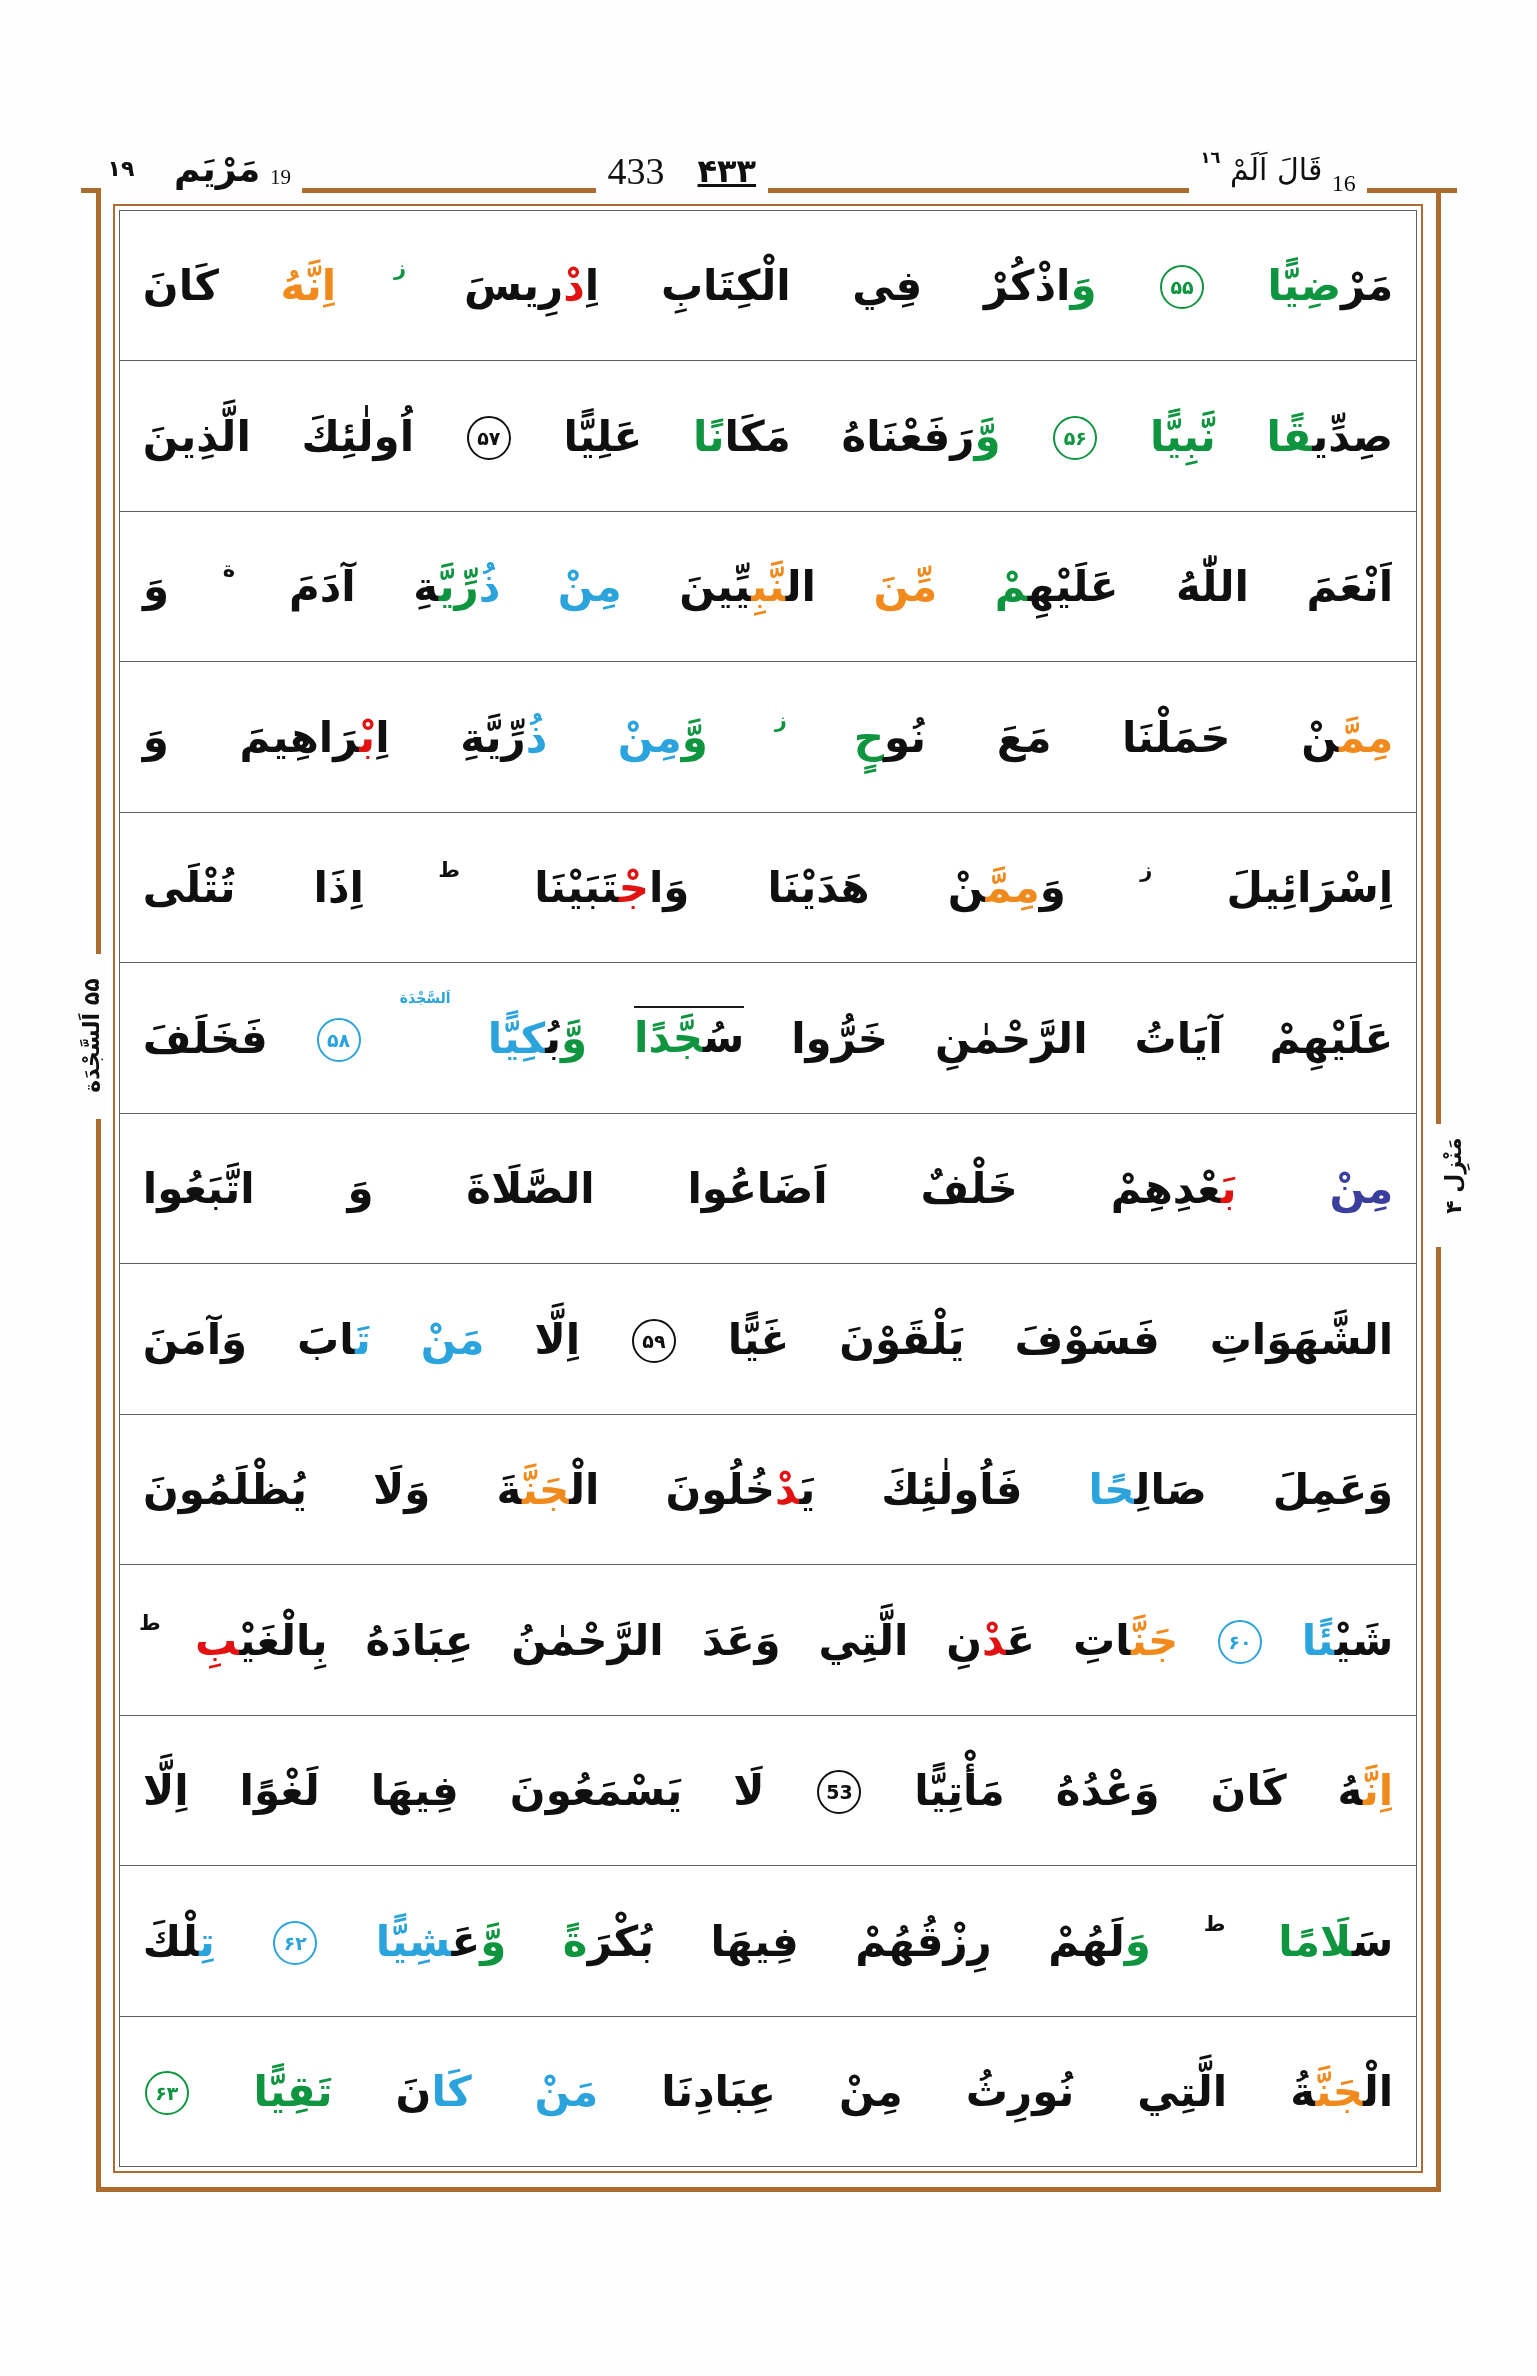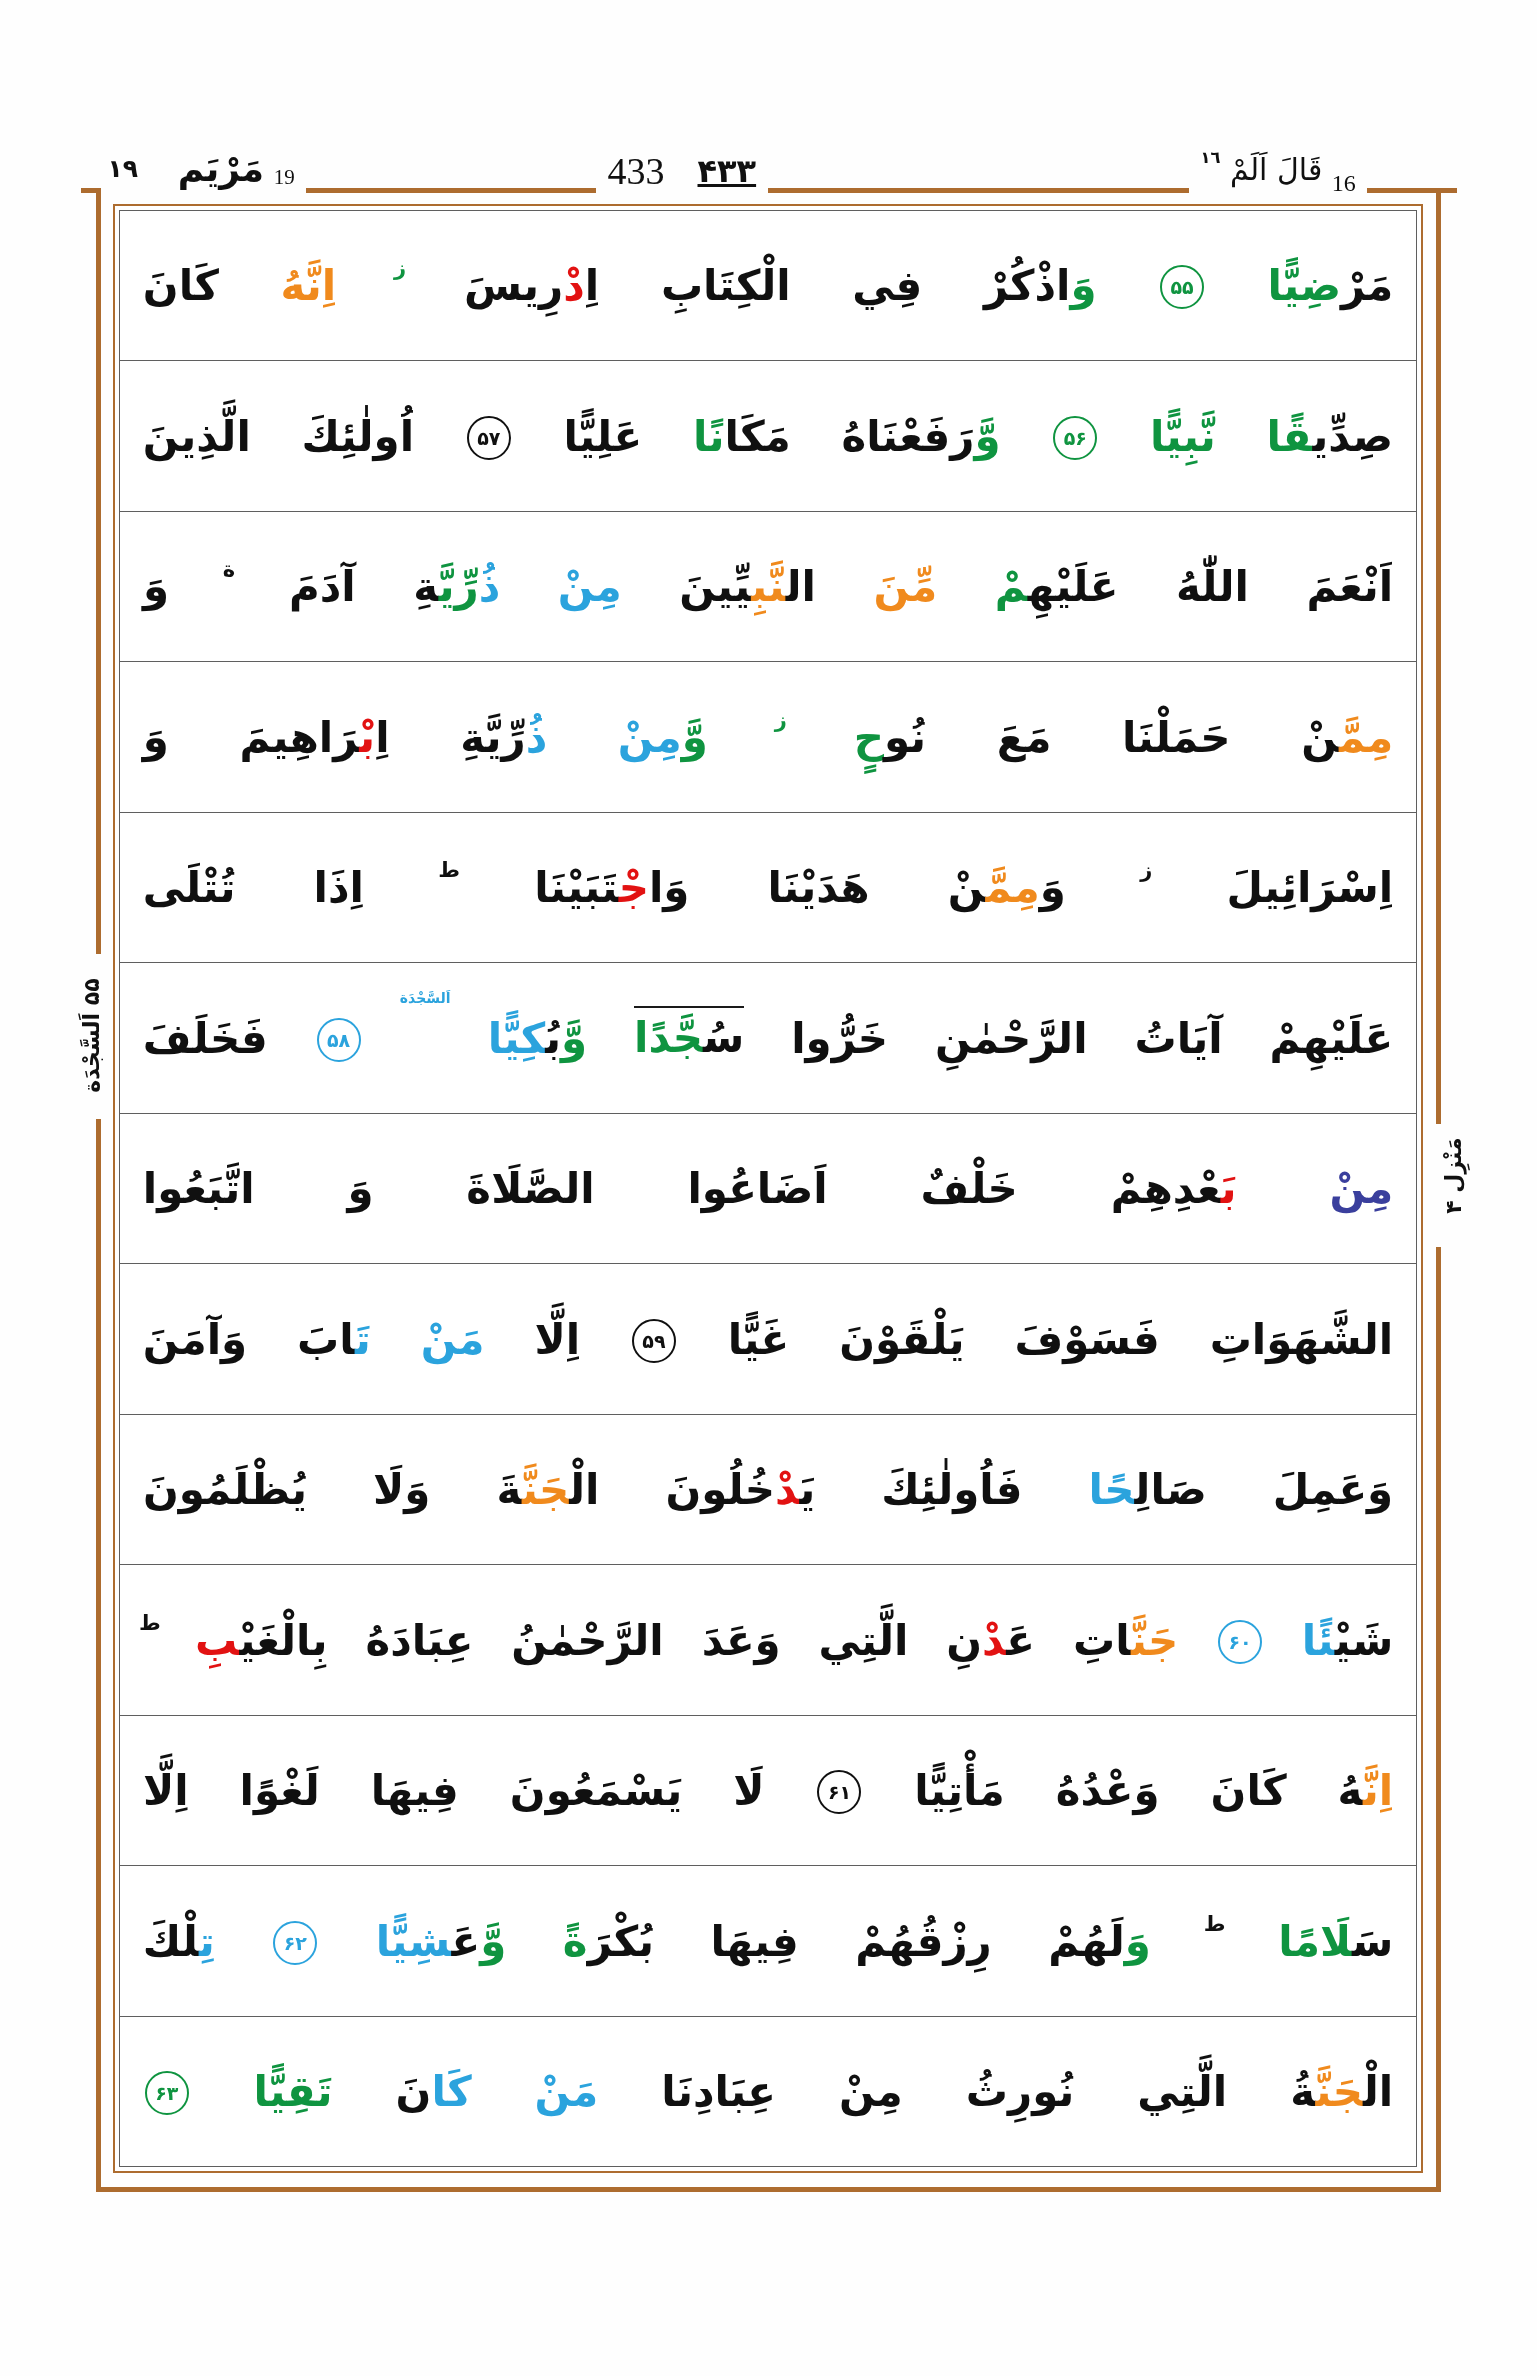--- a/index.html
+++ b/index.html
@@ -12,21 +12,21 @@
     width:1537px;height:2377px;position:relative;background:#fefefe;
     font-family:"DejaVu Sans",sans-serif;color:var(--ink);overflow:hidden;
   }
   
   .header-rule{position:absolute;left:81px;width:1376px;top:188px;height:4.8px;background:var(--border);}
   .hdr{position:absolute;background:#fefefe;display:flex;align-items:center;direction:rtl;gap:9.6px;padding:0 11.5px;}
   .hdr-left{top:138px;left:96px;height:61px;}
   .hdr-center{top:142px;left:596px;height:58px;gap:33px;}
   .hdr-right{top:140px;left:1189px;height:58px;}
   .surah-name{font-size:36px;font-weight:bold;margin-left:30px;}
-  .num-ar{font-size:25px;font-weight:bold;}
+  .num-ar{font-size:22px;font-weight:bold;}
   .num-en{font-family:"Liberation Serif",serif;font-size:21px;position:relative;top:8.6px;}
   .page-num-ar{font-size:32px;font-weight:bold;text-decoration:underline;}
   .page-num-en{font-family:"Liberation Serif",serif;font-size:38px;}
   .juz-name{font-size:30px;font-weight:normal;text-align:center;}
   .juz-en{font-family:"Liberation Serif",serif;font-size:24px;position:relative;top:14px;}
   .juz-ar{font-size:16.3px;font-weight:bold;position:relative;top:-11.5px;}
   
   .obrd{position:absolute;background:var(--border);}
   .obrd-left-top{left:96px;top:188px;width:4.8px;height:772px;}
   .obrd-left-bottom{left:96px;top:1119px;width:4.8px;height:1073px;}
@@ -202,21 +202,21 @@
         <span class="word"><span class="c-k">الرَّحْمٰنُ</span></span>
         <span class="word"><span class="c-k">عِبَادَهُ</span></span>
         <span class="word"><span class="c-k">بِالْغَيْ</span><span class="c-r">بِ</span></span>
         <span class="stop c-k">ط</span>
       </div>
       <div class="qline">
         <span class="word"><span class="c-o">اِنَّ</span><span class="c-k">هُ</span></span>
         <span class="word"><span class="c-k">كَانَ</span></span>
         <span class="word"><span class="c-k">وَعْدُهُ</span></span>
         <span class="word"><span class="c-k">مَأْتِيًّا</span></span>
-        <span class="verse c-k">۶۱</span>
+        <span class="verse c-k">53</span>
         <span class="word"><span class="c-k">لَا</span></span>
         <span class="word"><span class="c-k">يَسْمَعُونَ</span></span>
         <span class="word"><span class="c-k">فِيهَا</span></span>
         <span class="word"><span class="c-k">لَغْوًا</span></span>
         <span class="word"><span class="c-k">اِلَّا</span></span>
       </div>
       <div class="qline">
         <span class="word"><span class="c-k">سَ</span><span class="c-g">لَامًا</span></span>
         <span class="stop c-k">ط</span>
         <span class="word"><span class="c-g">وَ</span><span class="c-k">لَهُمْ</span></span>

